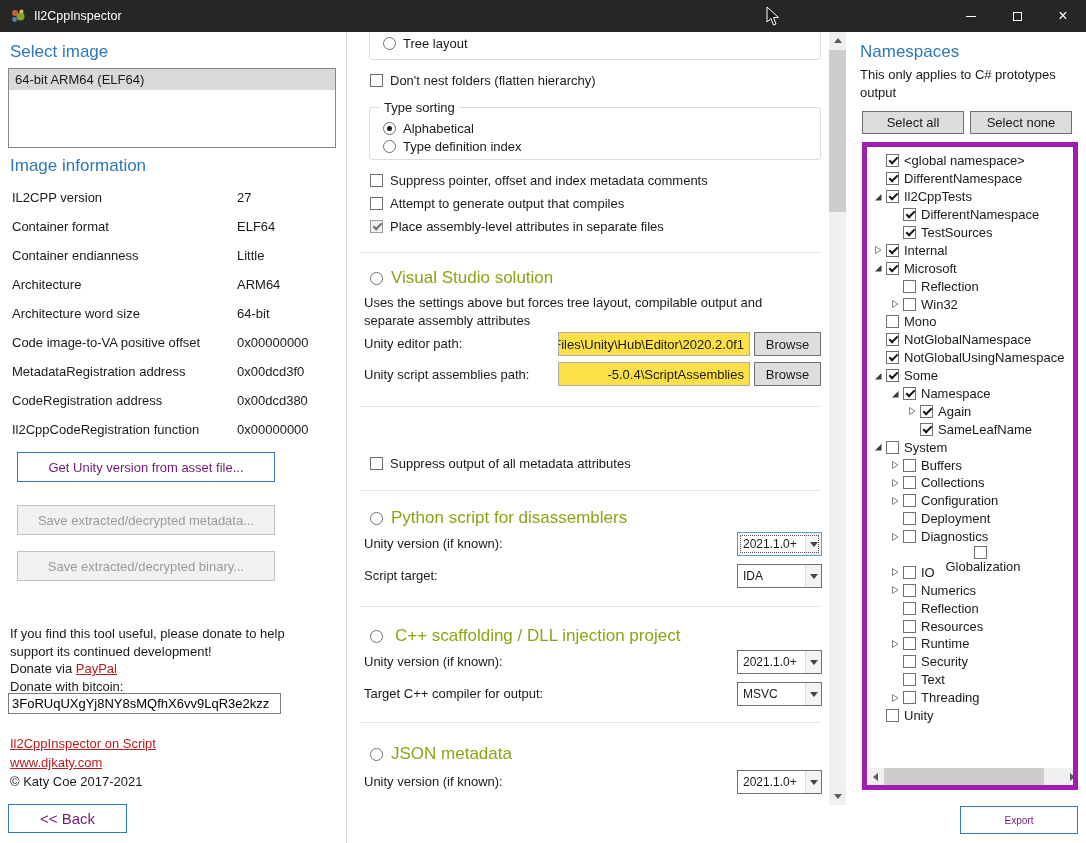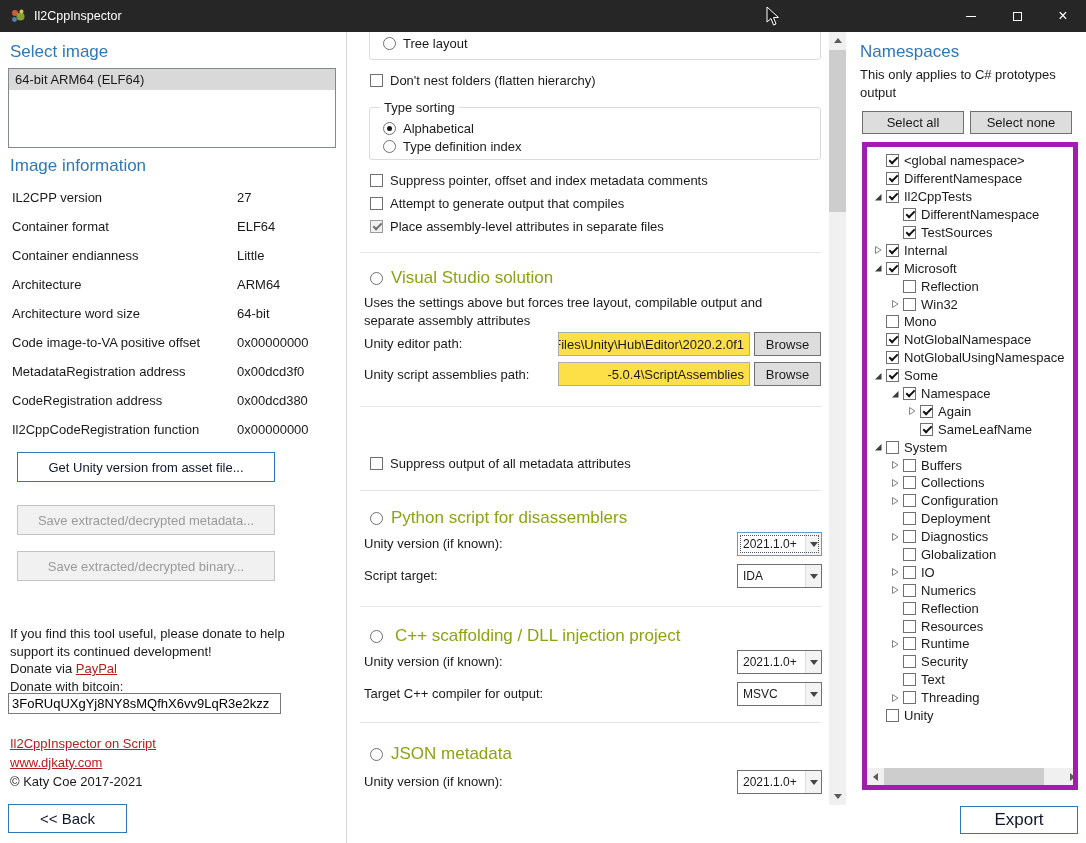--- a/index.html
+++ b/index.html
@@ -28,21 +28,21 @@
   .cb.on::after{content:"";position:absolute;left:2px;top:2px;width:7px;height:3px;border-left:2px solid #111;border-bottom:2px solid #111;transform:rotate(-45deg);}
   .cb.gray{background:#f0f0f0;border-color:#9b9b9b;}
   .cb.gray::after{border-color:#6f6f6f;}
   .frow{display:flex;align-items:center;gap:7px;white-space:nowrap;}
   .groupbox{position:absolute;border:1px solid #dcdcdc;border-radius:3px;}
   .gb-label{position:absolute;top:-8px;left:10px;background:#fff;padding:0 4px;}
   .sep{position:absolute;left:13px;width:461px;height:1px;background:#e6e6e6;}
   .tb{position:absolute;border:1px solid #abadb3;background:#fde047;display:flex;align-items:center;justify-content:flex-end;overflow:hidden;white-space:nowrap;padding:0 5px;}
   .btn{position:absolute;display:flex;align-items:center;justify-content:center;white-space:nowrap;}
   .btn-std{background:#ddd;border:1px solid #707070;}
-  .btn-blue{background:#fff;border:1px solid #2e78b8;color:#0f172a;}
+  .btn-blue{background:#fff;border:1px solid #2e78b8;color:#701a75;}
   .btn-dis{background:#f1f1f1;border:1px solid #c3c3c3;color:#9b9b9b;}
   .combo{position:absolute;width:85px;height:24px;border:1px solid #707070;background:#fff;display:flex;align-items:stretch;font-size:12px;}
   .combo .val{flex:1;display:flex;align-items:center;padding-left:5px;overflow:hidden;}
   .combo .dd{width:16px;display:flex;align-items:center;justify-content:center;background:#f3f3f3;border-left:1px solid #dedede;flex:none;}
   .combo.focus{border-color:#5a9bd5;outline:1px dotted #555;outline-offset:-4px;}
   .tri-down{width:0;height:0;border-left:4px solid transparent;border-right:4px solid transparent;border-top:5px solid #444;}
   .tri-up{width:0;height:0;border-left:4px solid transparent;border-right:4px solid transparent;border-bottom:5px solid #5b5b5b;}
   .tri-dn{width:0;height:0;border-left:4px solid transparent;border-right:4px solid transparent;border-top:5px solid #5b5b5b;}
   .tri-l{width:0;height:0;border-top:4px solid transparent;border-bottom:4px solid transparent;border-right:5px solid #5b5b5b;}
   .tri-r{width:0;height:0;border-top:4px solid transparent;border-bottom:4px solid transparent;border-left:5px solid #5b5b5b;}
@@ -457,21 +457,21 @@
       </div>
       <div class="tree-row" style="padding-left: 21px;">
         <span class="expander">
           <svg width="10" height="10" viewBox="0 0 10 10">
             <path d="M2.5 1.5 L8 5 L2.5 8.5 Z" fill="#ffffff" stroke="#848484" stroke-width="1"></path>
           </svg>
         </span>
         <span class="cb"></span>
         <span class="tree-lbl">Diagnostics</span>
       </div>
-      <div class="tree-row" style="padding-left: 21px;">
+      <div class="tree-row" style="padding-left: 21px; flex-direction: column;">
         <span class="expander"></span>
         <span class="cb"></span>
         <span class="tree-lbl">Globalization</span>
       </div>
       <div class="tree-row" style="padding-left: 21px;">
         <span class="expander">
           <svg width="10" height="10" viewBox="0 0 10 10">
             <path d="M2.5 1.5 L8 5 L2.5 8.5 Z" fill="#ffffff" stroke="#848484" stroke-width="1"></path>
           </svg>
         </span>
@@ -535,17 +535,17 @@
     <div class="hbtn" style="left:0;">
         <span class="tri-l"></span>
       </div>
     <div class="hthumb"></div>
     <div class="hbtn" style="right:0;">
         <span class="tri-r"></span>
       </div>
   </div>
 </div>
 
-<div class="btn btn-blue" style="left:960px;top:806px;width:118px;height:28px;font-size:17px;">Export</div>
+<div class="btn btn-blue" style="left:960px;top:806px;width:118px;height:28px;font-size:10px;">Export</div>
 
 <svg class="abs" style="left:766px;top:6px;" width="14" height="21" viewBox="0 0 14 21">
   <path d="M1 1 L1 16 L5 12.5 L7.5 19 L10 18 L7.5 11.5 L12.5 11.5 Z" fill="#1a1a1a" stroke="#fff" stroke-width="1"></path>
 </svg>
 
 </body></html>

